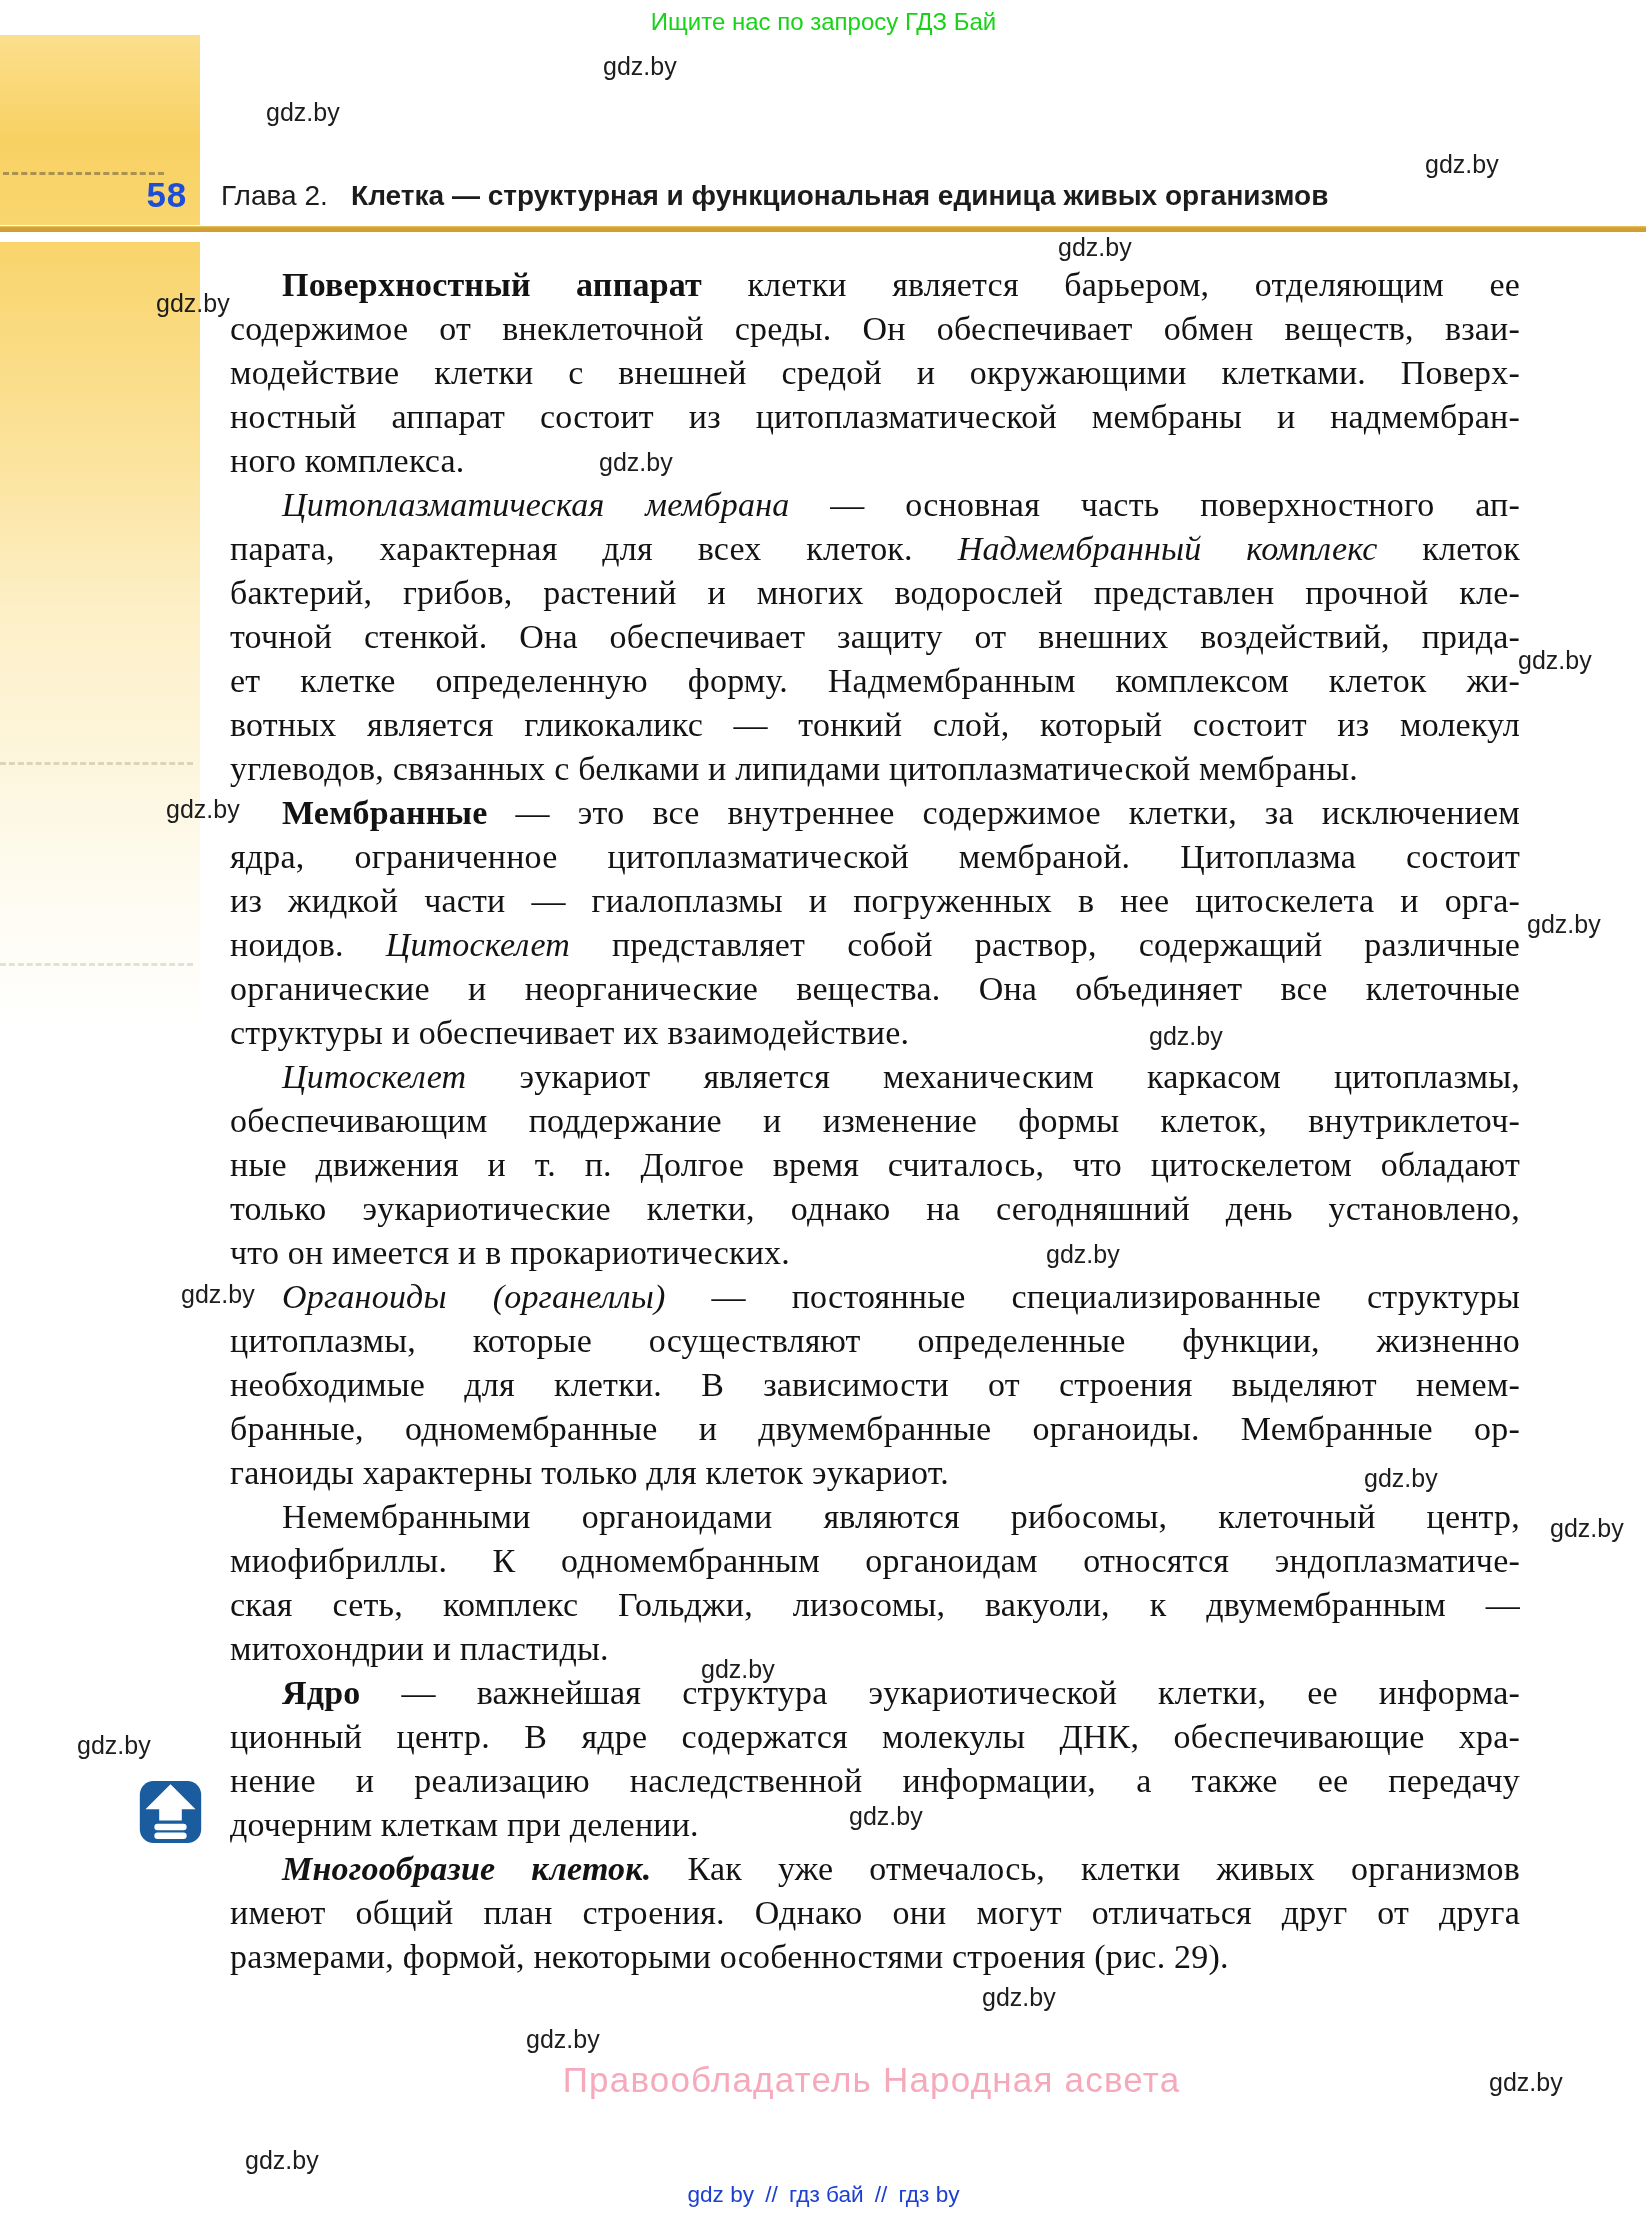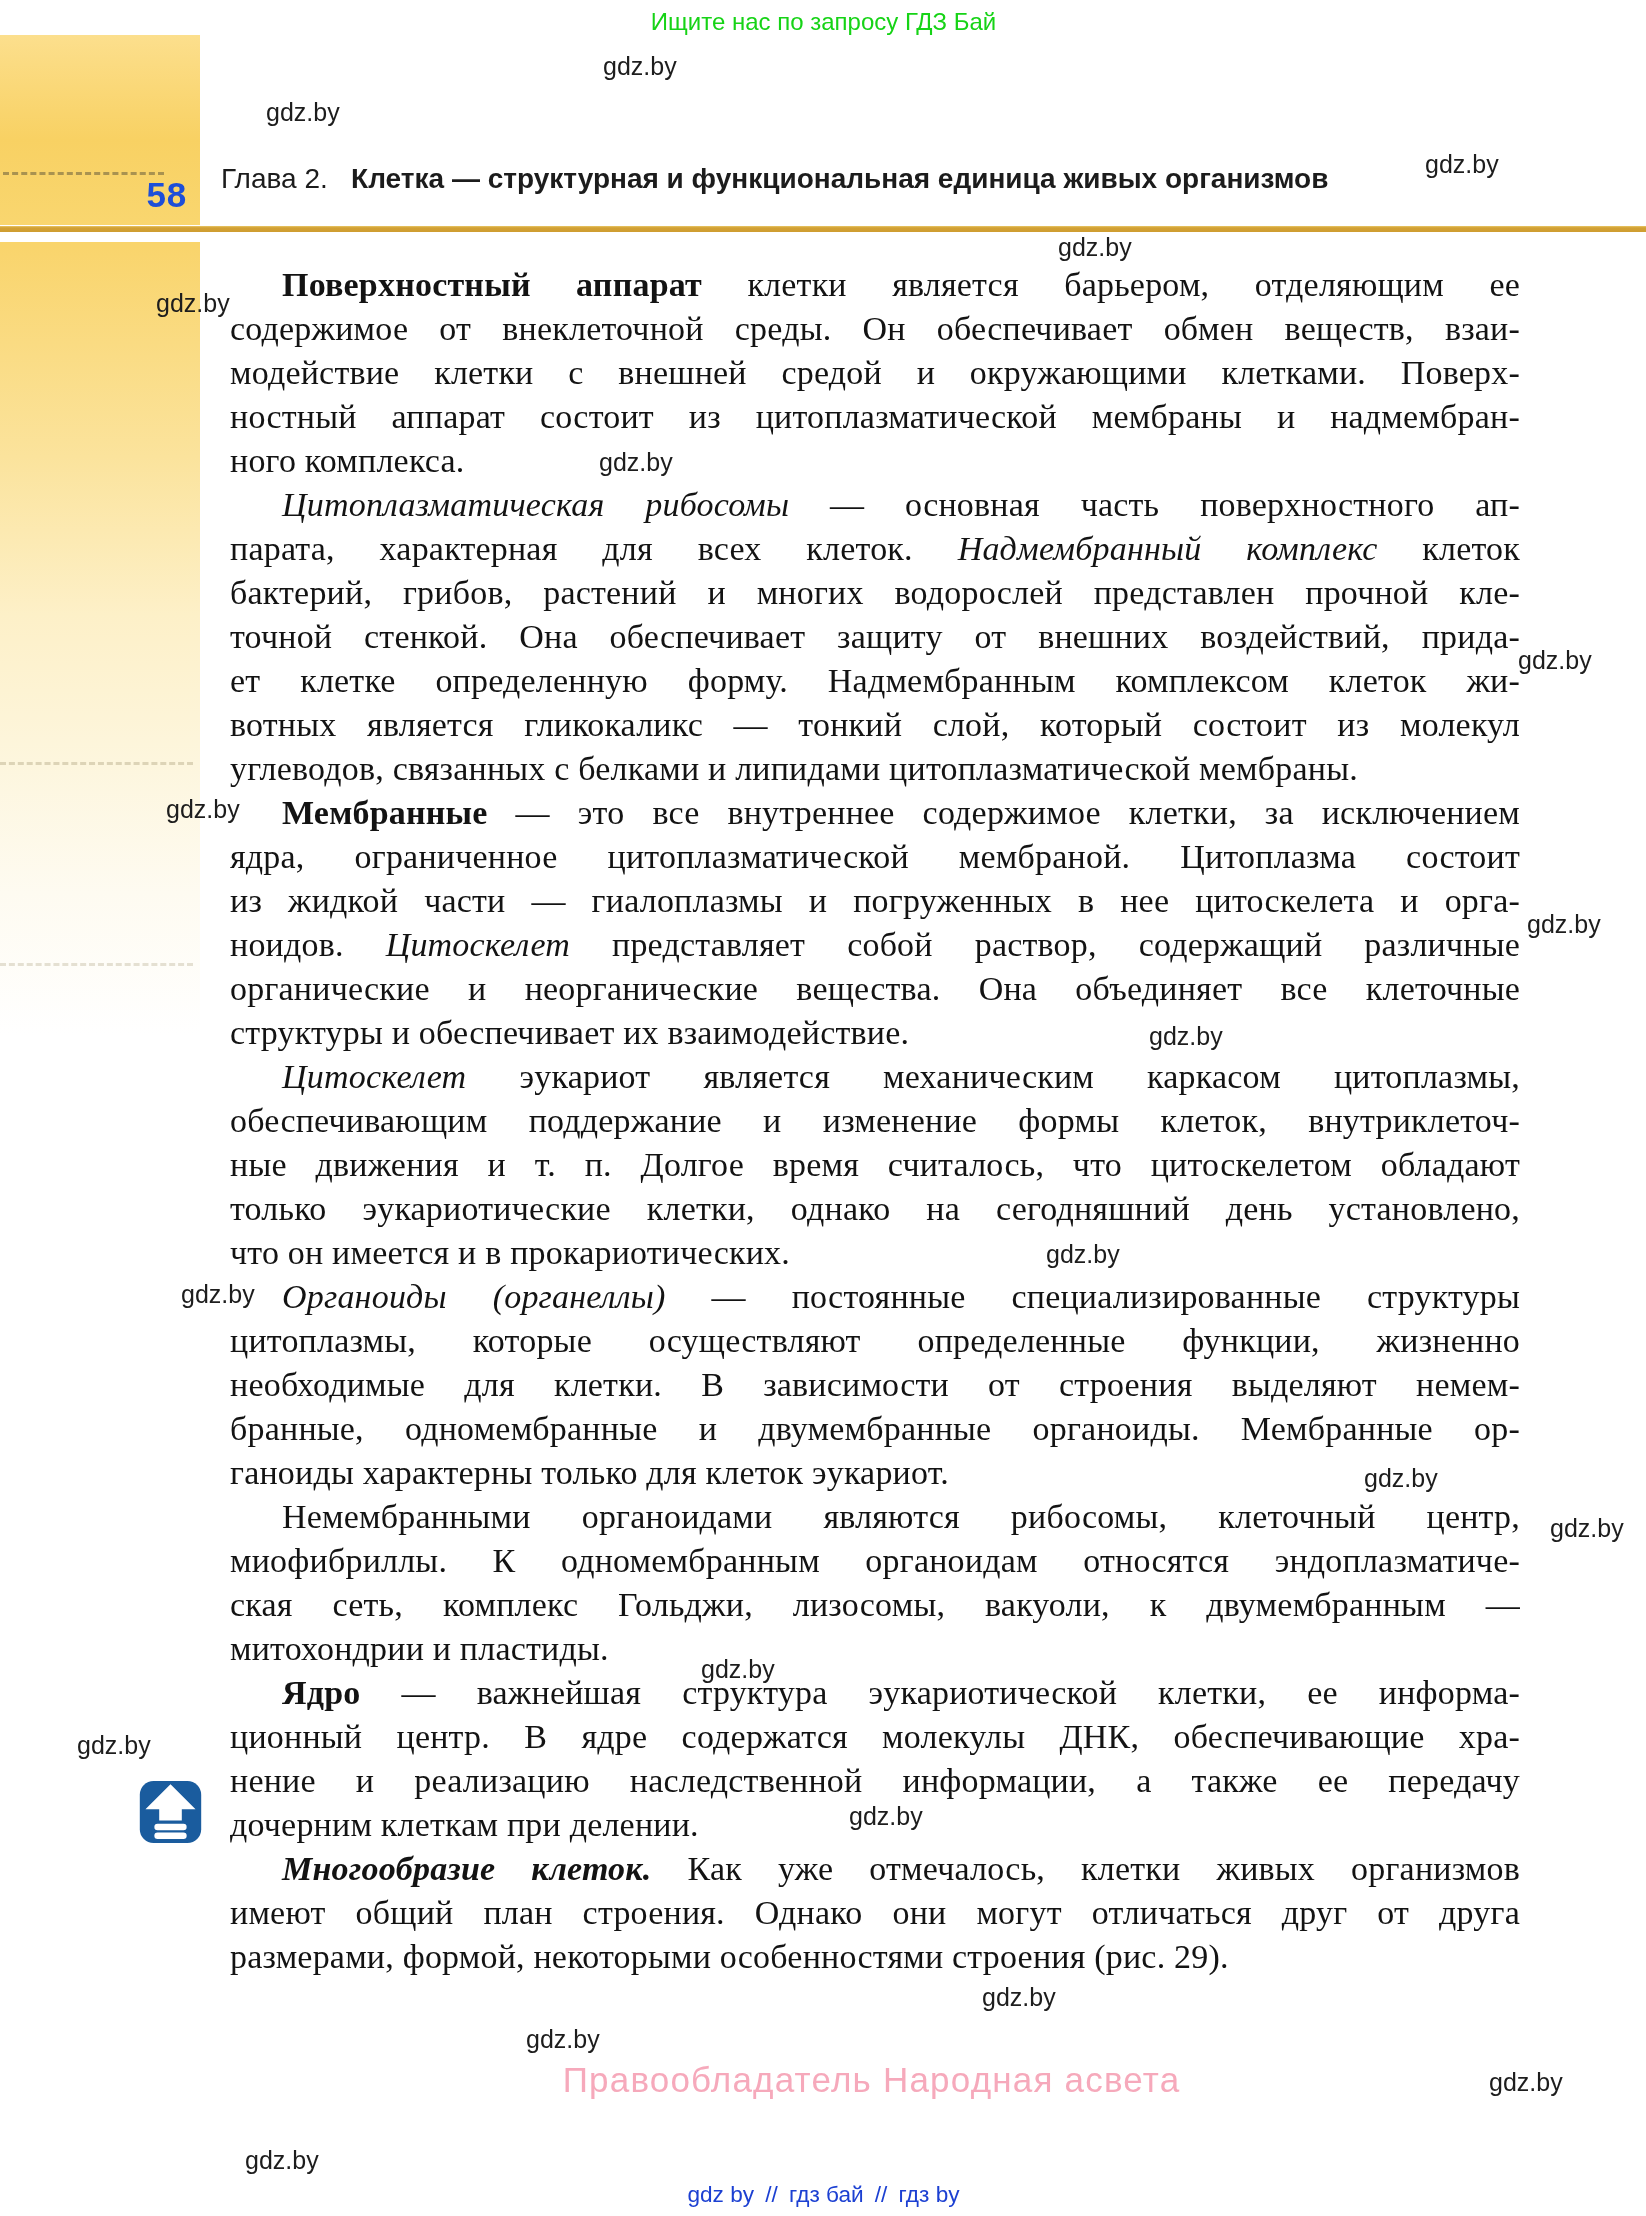--- a/index.html
+++ b/index.html
@@ -13,21 +13,21 @@
              background:linear-gradient(180deg,#f9d46b 0%,#fbe39c 27%,#fdf0c8 47%,#fdf6de 66%,#fefbf1 82%,rgba(255,255,255,0) 100%);}
   .dash-row{position:absolute;height:0;border-top:3.2px dashed rgba(90,82,55,.5);}
   #dash1{left:3.2px;top:172px;width:161px;}
   #dash2{left:0;top:762px;width:193px;border-top-color:rgba(160,148,112,.35);}
   #dash3{left:0;top:963px;width:193px;border-top-color:rgba(170,158,122,.30);}
 
   
   .pageno{position:absolute;left:113px;top:177px;width:74px;text-align:right;
           font-family:"Liberation Sans",sans-serif;font-weight:bold;font-size:35px;line-height:1;
           color:#1d4ed8;letter-spacing:0.8px;}
-  .chapter{position:absolute;left:221px;top:165px;font-family:"Liberation Sans",sans-serif;
+  .chapter{position:absolute;left:221px;top:182px;font-family:"Liberation Sans",sans-serif;
            font-size:28px;line-height:1;color:#1c1c1c;white-space:nowrap;}
   .chapter .bold{font-weight:bold;}
   .gold-rule{position:absolute;left:0;top:226px;width:1647px;height:6.4px;
              background:linear-gradient(180deg,#e9c766 0%,#d2a135 30%,#cf9d30 100%);}
 
   
   .promo{position:absolute;top:8px;left:0;width:100%;text-align:center;
          font-family:"Liberation Sans",sans-serif;font-size:24px;color:#16d316;}
   .wm{position:absolute;font-family:"Liberation Sans",sans-serif;font-size:25px;
       color:#1d1d1d;white-space:nowrap;}
@@ -96,21 +96,21 @@
   <span class="wm" style="left:526px;top:2025px">gdz.by</span>
   <span class="wm" style="left:1489px;top:2068px">gdz.by</span>
   <span class="wm" style="left:245px;top:2146px">gdz.by</span>
 
   <div class="text-col">
       <div class="line indent"><span class="b">Поверхностный аппарат</span><span> клетки является барьером, отделяющим ее</span></div>
       <div class="line"><span>содержимое от внеклеточной среды. Он обеспечивает обмен веществ, взаи-</span></div>
       <div class="line"><span>модействие клетки с внешней средой и окружающими клетками. Поверх-</span></div>
       <div class="line"><span>ностный аппарат состоит из цитоплазматической мембраны и надмембран-</span></div>
       <div class="line last"><span>ного комплекса.</span></div>
-      <div class="line indent"><span class="i">Цитоплазматическая рибосомы</span><span> — основная часть поверхностного ап-</span></div>
+      <div class="line indent"><span class="i">Цитоплазматическая мембрана</span><span> — основная часть поверхностного ап-</span></div>
       <div class="line"><span>парата, характерная для всех клеток. </span><span class="i">Надмембранный комплекс</span><span> клеток</span></div>
       <div class="line"><span>бактерий, грибов, растений и многих водорослей представлен прочной кле-</span></div>
       <div class="line"><span>точной стенкой. Она обеспечивает защиту от внешних воздействий, прида-</span></div>
       <div class="line"><span>ет клетке определенную форму. Надмембранным комплексом клеток жи-</span></div>
       <div class="line"><span>вотных является гликокаликс — тонкий слой, который состоит из молекул</span></div>
       <div class="line last"><span>углеводов, связанных с белками и липидами цитоплазматической мембраны.</span></div>
       <div class="line indent"><span class="b">Мембранные</span><span> — это все внутреннее содержимое клетки, за исключением</span></div>
       <div class="line"><span>ядра, ограниченное цитоплазматической мембраной. Цитоплазма состоит</span></div>
       <div class="line"><span>из жидкой части — гиалоплазмы и погруженных в нее цитоскелета и орга-</span></div>
       <div class="line"><span>ноидов. </span><span class="i">Цитоскелет</span><span> представляет собой раствор, содержащий различные</span></div>

